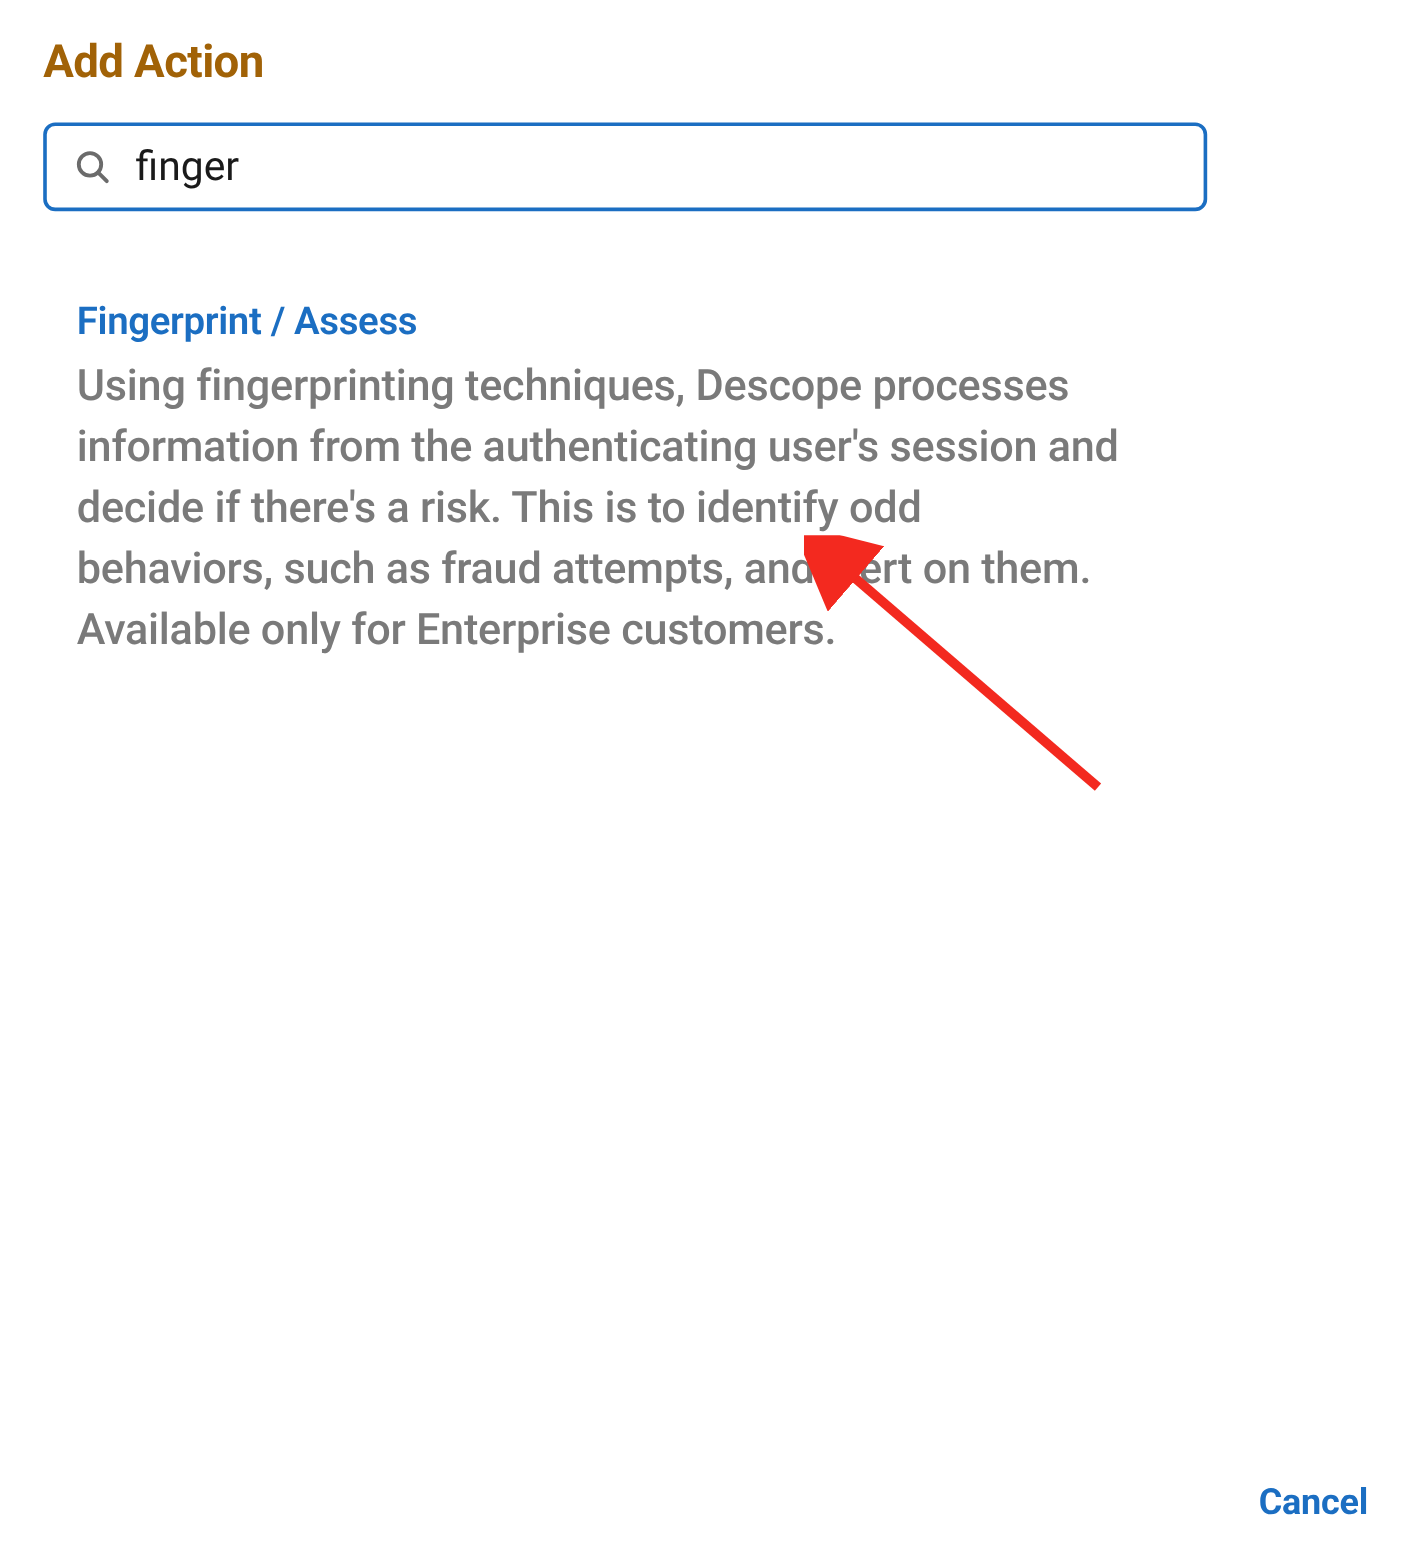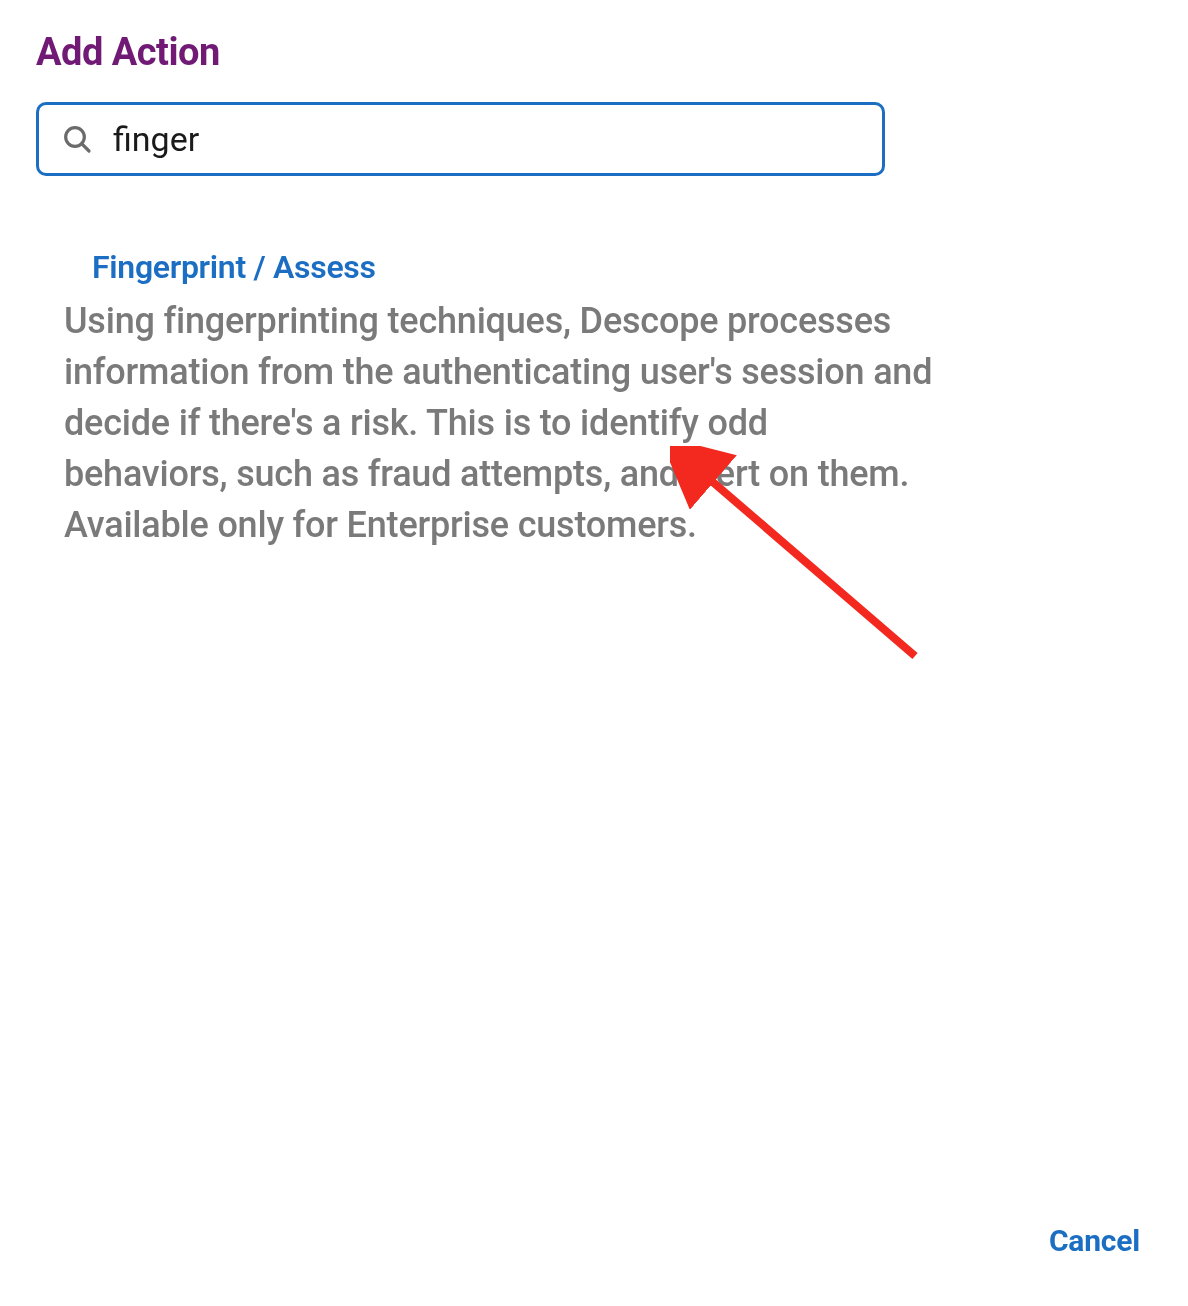--- a/index.html
+++ b/index.html
@@ -11,32 +11,32 @@
       font-family: -apple-system, BlinkMacSystemFont, "Segoe UI", Roboto, "Helvetica Neue", Arial, sans-serif;
       background: #ffffff;
       width: 1188px;
       height: 1306px;
       position: relative;
       padding: 30px 36px;
     }
     .dialog-title {
       font-size: 38px;
       font-weight: 700;
-      color: #701a75;
+      color: #a16207;
       letter-spacing: -0.5px;
       margin-bottom: 28px;
     }
     .search-wrapper {
       display: flex;
       align-items: center;
       border: 3px solid #1b6ec2;
       border-radius: 10px;
       padding: 14px 22px;
       margin-bottom: 72px;
-      width: 849px;
+      width: 970px;
     }
     .search-icon {
       color: #6b6b6b;
       flex-shrink: 0;
       margin-right: 20px;
       display: flex;
       align-items: center;
     }
     .search-input {
       flex: 1;
@@ -54,32 +54,31 @@
     }
     .result-item {
       cursor: pointer;
     }
     .result-title {
       font-size: 32px;
       font-weight: 600;
       color: #1b6ec2;
       margin-bottom: 10px;
       letter-spacing: -0.3px;
-      margin-left: 28px;
     }
     .result-description {
       font-size: 36px;
       line-height: 1.42;
       color: #7a7a7a;
       font-weight: 500;
       letter-spacing: -0.2px;
     }
     .footer {
       position: absolute;
-      bottom: 48px;
+      bottom: 36px;
       right: 48px;
     }
     .cancel-button {
       background: none;
       border: none;
       font-size: 30px;
       font-weight: 700;
       color: #1b6ec2;
       cursor: pointer;
       font-family: inherit;

